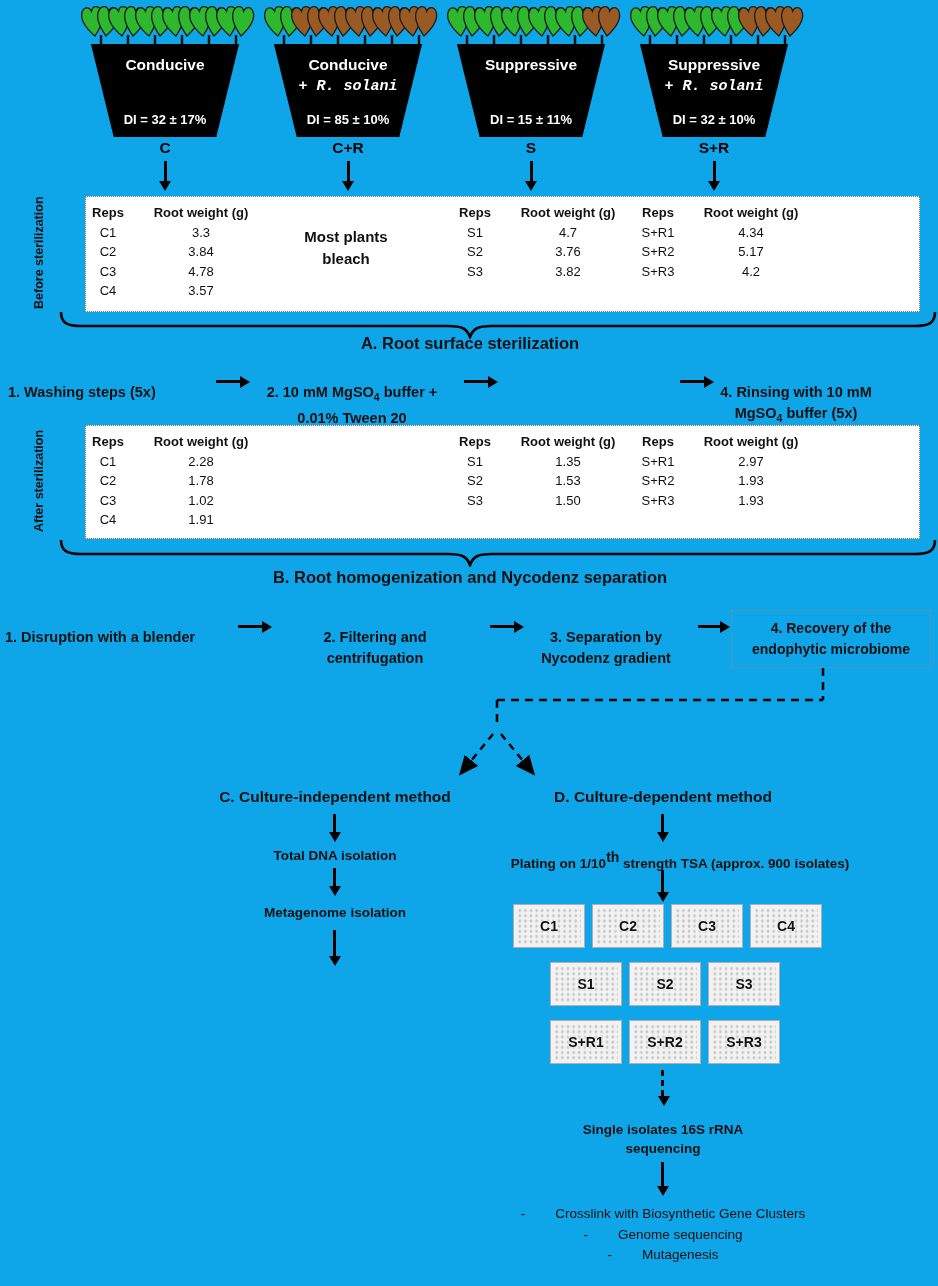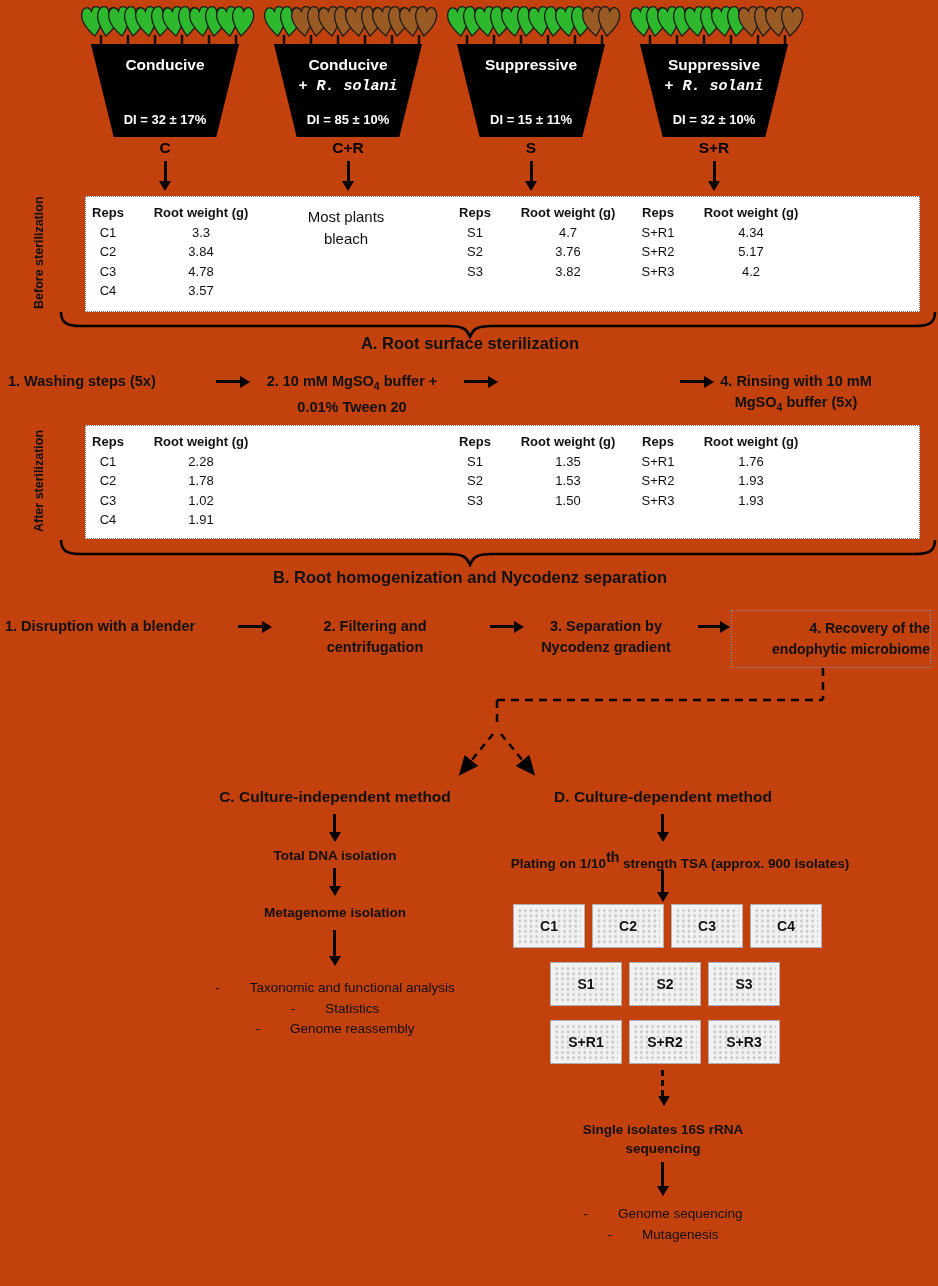--- a/index.html
+++ b/index.html
@@ -1,16 +1,16 @@
 <!DOCTYPE html>
 <html><head>
 <meta charset="utf-8">
 <style>
   html,body{margin:0;padding:0;background:#fff;}
-  #page{position:relative;width:938px;height:1286px;background:#c2410c;overflow:hidden;
+  #page{position:relative;width:938px;height:1286px;background:#0ea5e9;overflow:hidden;
         font-family:"Liberation Sans",sans-serif;color:#111;}
 
   
   .pot{position:absolute;top:0;width:190px;height:196px;}
   .leaves{position:absolute;top:0;left:0;}
   .lf{fill:currentColor;stroke:#1b1b1b;stroke-width:1.3px;}
   .pot-body{position:absolute;top:44px;left:0;width:190px;height:93px;background:#000;
             clip-path:polygon(11% 0,89% 0,77% 100%,23% 100%);}
   .pot-name{position:absolute;top:12px;left:0;width:100%;text-align:center;color:#fff;
             font-weight:bold;font-size:15.5px;}
@@ -37,34 +37,34 @@
   
   .dotbox{position:absolute;border:1px dotted #6f6f6f;background:#fff;}
   .side-label{position:absolute;display:flex;align-items:center;justify-content:center;
               writing-mode:vertical-rl;transform:rotate(180deg);font-weight:bold;
               font-size:12.5px;width:18px;}
   .mtable{position:absolute;font-size:13px;line-height:19.5px;text-align:center;}
   .mtable .r{display:flex;}
   .mtable .hd{font-weight:bold;}
   .c1{width:62px;}
   .c2{width:124px;}
-  .note{position:absolute;transform:translateX(-50%);text-align:center;font-weight:normal;
-        font-size:15px;line-height:22px;}
+  .note{position:absolute;transform:translateX(-50%);text-align:center;font-weight:bold;
+        font-size:15px;line-height:22px;margin-top:20px;}
 
   .bracket{position:absolute;}
   .sec-head{position:absolute;transform:translateX(-50%);font-weight:bold;font-size:16.5px;
             white-space:nowrap;}
   .branch-head{position:absolute;transform:translateX(-50%);font-weight:bold;font-size:15.5px;
             white-space:nowrap;}
 
   .step{position:absolute;font-weight:bold;font-size:14.5px;line-height:21px;
-        text-align:center;white-space:nowrap;}
+        text-align:center;white-space:nowrap;margin-top:11px;}
   .step.cx{transform:translateX(-50%);}
   .step sub{font-size:10.5px;}
-  .stepbox{position:absolute;border:1px dotted #8a8a8a;text-align:right;font-weight:bold;
+  .stepbox{position:absolute;border:1px dotted #8a8a8a;text-align:center;font-weight:bold;
            font-size:14px;line-height:21px;padding-top:7px;box-sizing:border-box;}
 
   .flow-label{position:absolute;transform:translateX(-50%);font-weight:bold;font-size:13.5px;
            line-height:19px;text-align:center;white-space:nowrap;}
   .flow-label sup{font-size:14px;}
 
   .bullets{position:absolute;transform:translateX(-50%);text-align:center;font-size:13.5px;
            line-height:20.5px;white-space:nowrap;}
   .bullet::before{content:"-";display:inline-block;margin-right:30px;}
 
@@ -297,21 +297,21 @@
       </div>
   </div>
 
   <div class="mtable" style="left:627px;top:432px">
     <div class="r hd">
         <span class="c1">Reps</span>
         <span class="c2">Root weight (g)</span>
       </div>
     <div class="r">
         <span class="c1">S+R1</span>
-        <span class="c2">1.76</span>
+        <span class="c2">2.97</span>
       </div>
     <div class="r">
         <span class="c1">S+R2</span>
         <span class="c2">1.93</span>
       </div>
     <div class="r">
         <span class="c1">S+R3</span>
         <span class="c2">1.93</span>
       </div>
   </div>
@@ -352,25 +352,20 @@
   </svg>
 
   <div class="branch-head" style="left:335px;top:788px">C. Culture-independent method</div>
   <div class="branch-head" style="left:663px;top:788px">D. Culture-dependent method</div>
 
   <div class="av" style="left:333px;top:814px;height:18px"></div>
   <div class="flow-label" style="left:335px;top:846px">Total DNA isolation</div>
   <div class="av" style="left:333px;top:868px;height:18px"></div>
   <div class="flow-label" style="left:335px;top:903px">Metagenome isolation</div>
   <div class="av" style="left:333px;top:930px;height:26px"></div>
-  <div class="bullets" style="left:335px;top:978px">
-    <div class="bullet"><span>Taxonomic and functional analysis</span></div>
-    <div class="bullet"><span>Statistics</span></div>
-    <div class="bullet"><span>Genome reassembly</span></div>
-  </div>
 
   <div class="av" style="left:661px;top:814px;height:18px"></div>
   <div class="flow-label" style="left:680px;top:848px"><span>Plating on 1/10</span><sup>th</sup><span> strength TSA (approx. 900 isolates)</span></div>
   <div class="av" style="left:661px;top:870px;height:22px"></div>
 
   <div class="plate-row" style="left:513px;top:904px">
     <div class="plate">
         <span>C1</span>
       </div>
     <div class="plate">
@@ -406,17 +401,18 @@
       </div>
   </div>
 
   <div class="avd" style="left:661px;top:1070px;height:26px"></div>
   <div class="flow-label" style="left:663px;top:1120px">
     <div>Single isolates 16S rRNA</div>
     <div>sequencing</div>
   </div>
   <div class="av" style="left:661px;top:1162px;height:24px"></div>
   <div class="bullets" style="left:663px;top:1204px">
+    <div class="bullet"><span>Crosslink with Biosynthetic Gene Clusters</span></div>
     <div class="bullet"><span>Genome sequencing</span></div>
     <div class="bullet"><span>Mutagenesis</span></div>
   </div>
 
 </div>
 
 </body></html>

